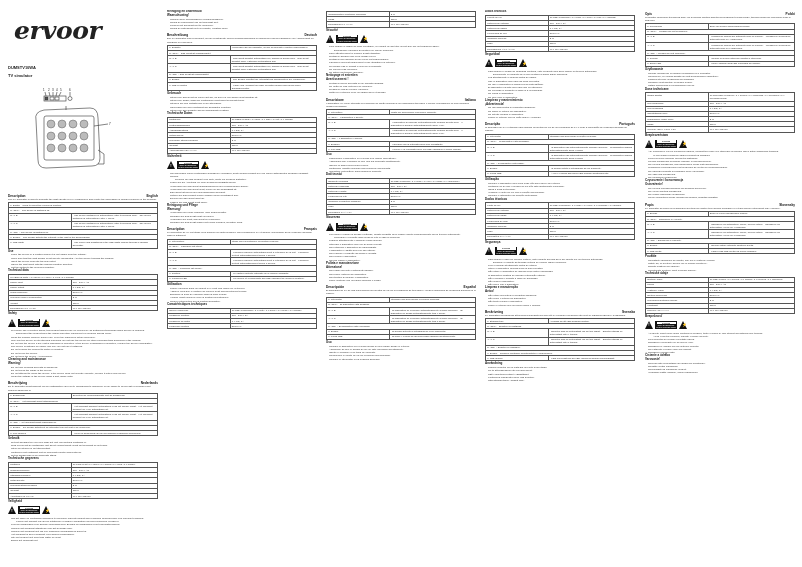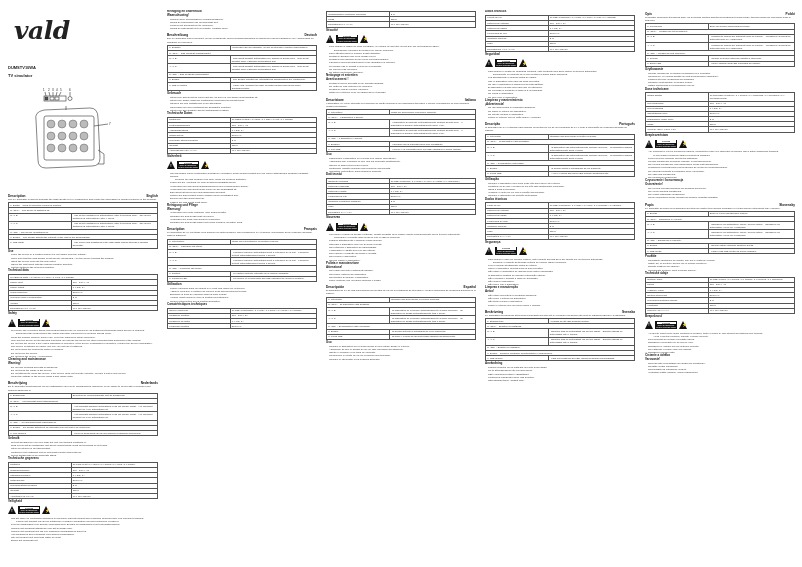--- a/index.html
+++ b/index.html
@@ -29,21 +29,21 @@
   .tri span { position: absolute; top: 2.2px; left: -0.8px; color: #fff; font-size: 4px; line-height: 4px; font-weight: bold; }
   .caution { width: 22px; height: 8px; background: #111; color: #fff; font-size: 1.8px; line-height: 2.2px; text-align: center; padding-top: 0.4px; }
   .caution .cb { background: #fff; color: #111; margin: 0 1.5px; font-weight: bold; }
 </style>
 </head>
 <body>
 
 <div class="page">
 
   <div class="col c1">
-    <div class="logo">vald</div>
+    <div class="logo">ervoor</div>
     <div class="model">DUMSTV10WA</div>
     <div class="product">TV simulator</div>
 
     <div class="illus">
       <svg width="100" height="100" viewBox="0 0 100 100">
         <g stroke="#333" stroke-width="0.6" fill="none">
           <rect x="26" y="8" width="22" height="5"></rect>
           <rect x="27" y="9" width="3" height="3" fill="#555"></rect>
           <rect x="32" y="9" width="4" height="3"></rect>
             <rect x="37" y="9" width="4" height="3"></rect>

